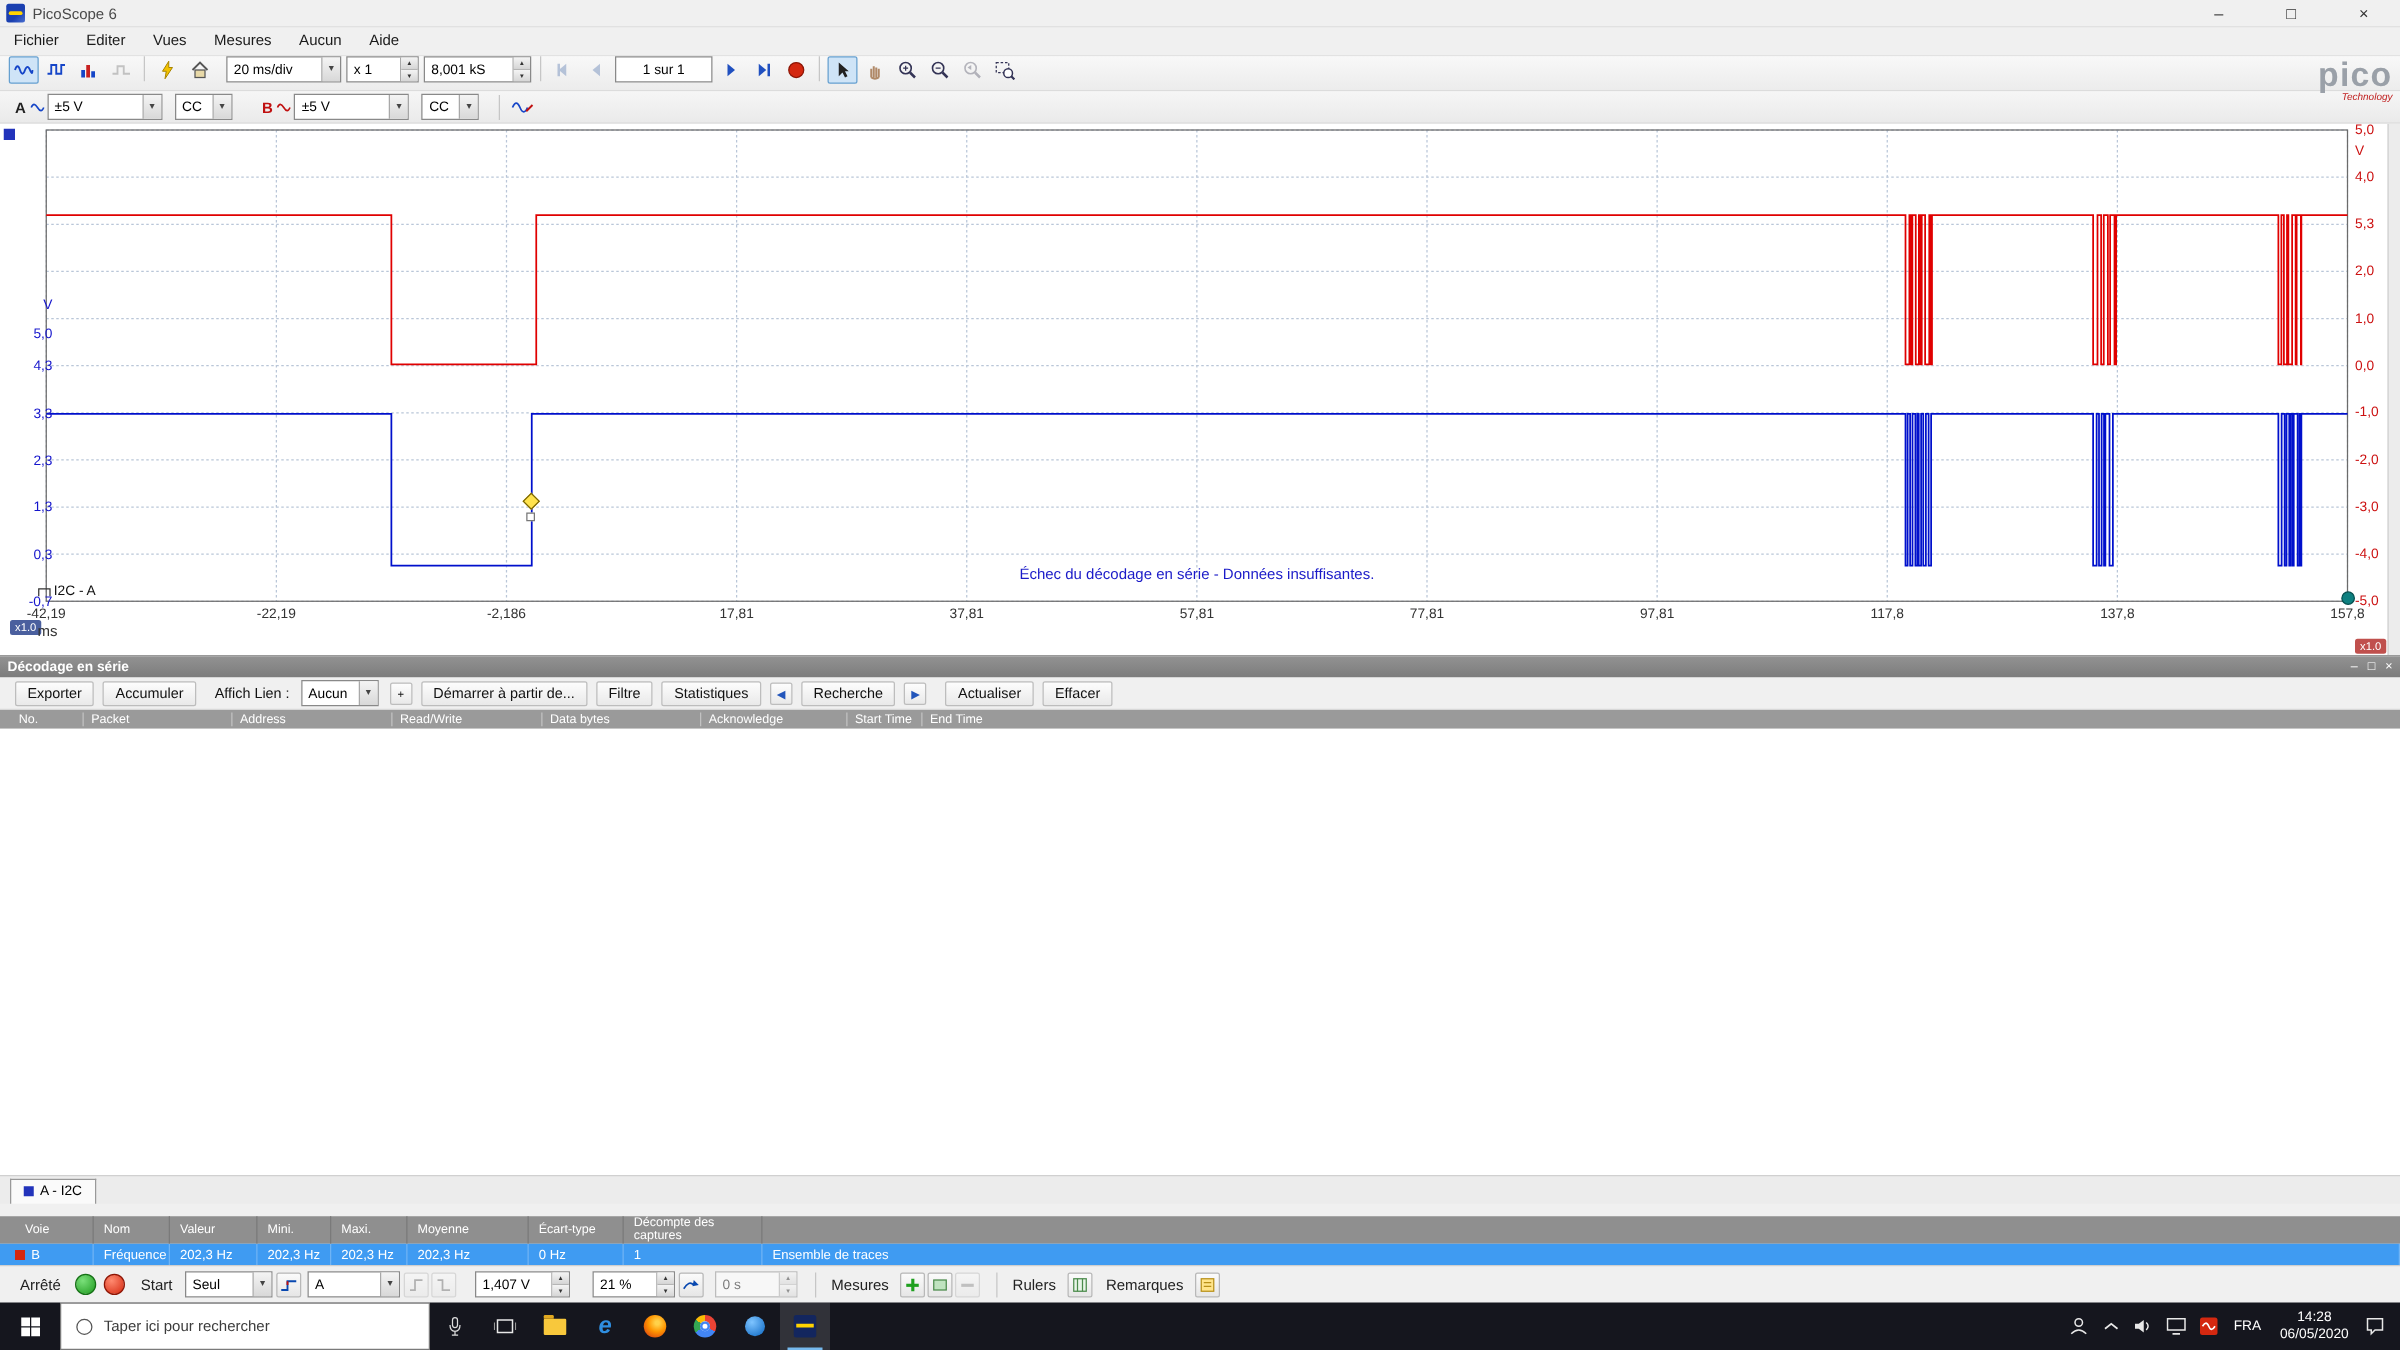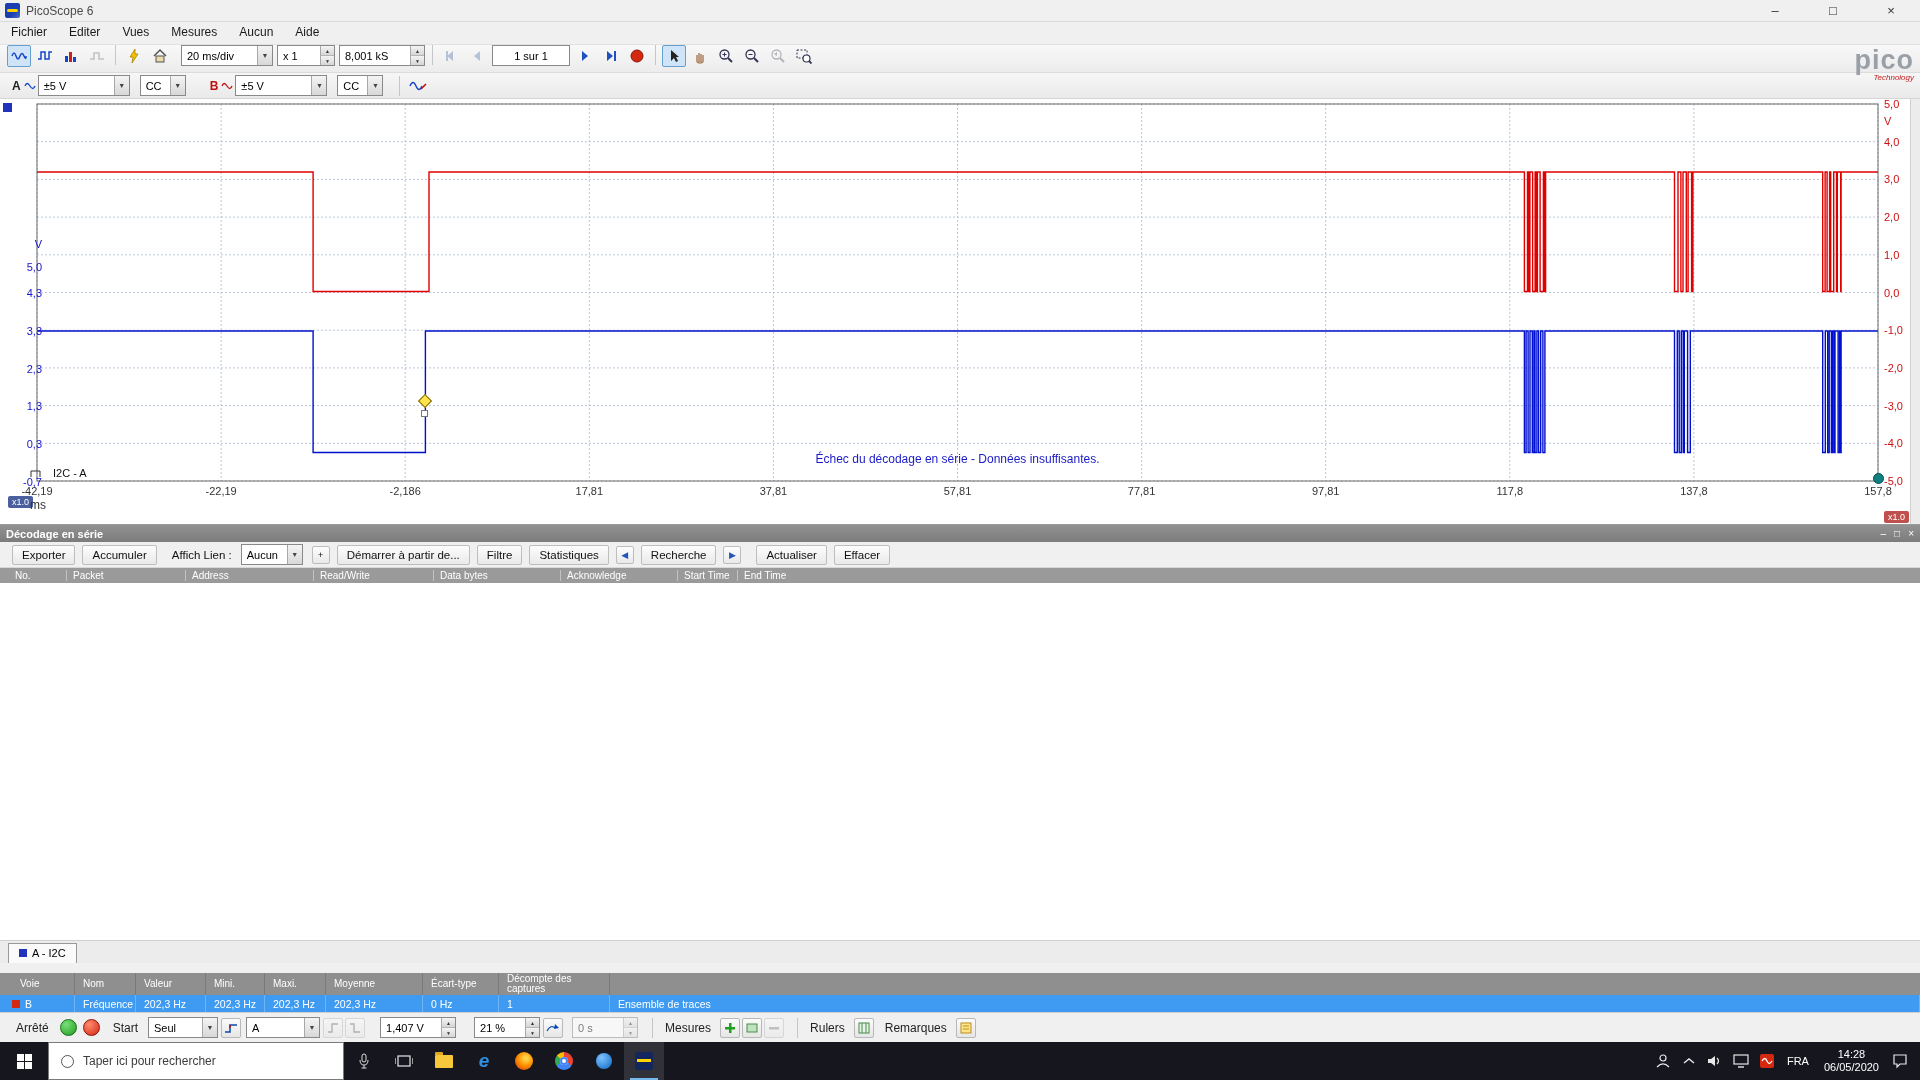--- a/index.html
+++ b/index.html
@@ -331,42 +331,42 @@
       </svg>
     <div class="scope-scrollstrip"></div>
 
     <div class="overlay" style="left:3px;top:4px;width:9px;height:9px;background:#2233bb"></div>
     <div class="overlay marker-diamond" style="left:420px;top:297px"></div>
     <div class="overlay" style="left:421px;top:311px;width:7px;height:7px;background:#fff;border:1px solid #777"></div>
     <div class="overlay" style="left:1873px;top:374px;width:11px;height:11px;border-radius:50%;background:#0e8080;border:1px solid #065050"></div>
 
     <div class="overlay" style="left:37px;top:353px;width:1841px;text-align:center;font-size:12px;color:#1a1ac8">Échec du décodage en série - Données insuffisantes.</div>
 
-    <div class="overlay flex" style="left:30px;top:368px;gap:12px">
+    <div class="overlay flex" style="left:30px;top:368px;gap:2px">
       <svg width="11" height="9">
           <path d="M1 8 V2 H10 V8" stroke="#333" fill="none"></path>
         </svg>
       <span style="font-size:11px;color:#111">I2C - A</span>
     </div>
 
     <div class="overlay badge" style="left:8px;top:397px;background:#4a5f9e">x1.0</div>
     <div class="overlay" style="left:30px;top:399px;font-size:12px;color:#333">ms</div>
     <div class="overlay badge" style="left:1884px;top:412px;background:#c0504d">x1.0</div>
   <span class="axl" style="left: 2px; width: 40px; top: 139px; text-align: right; color: rgb(21, 21, 204);">V</span>
       <span class="axl" style="left: 2px; width: 40px; top: 161.91px; text-align: right; color: rgb(21, 21, 204);">5,0</span>
       <span class="axl" style="left: 2px; width: 40px; top: 188.3px; text-align: right; color: rgb(21, 21, 204);">4,3</span>
       <span class="axl" style="left: 2px; width: 40px; top: 226px; text-align: right; color: rgb(21, 21, 204);">3,3</span>
       <span class="axl" style="left: 2px; width: 40px; top: 263.7px; text-align: right; color: rgb(21, 21, 204);">2,3</span>
       <span class="axl" style="left: 2px; width: 40px; top: 301.4px; text-align: right; color: rgb(21, 21, 204);">1,3</span>
       <span class="axl" style="left: 2px; width: 40px; top: 339.1px; text-align: right; color: rgb(21, 21, 204);">0,3</span>
       <span class="axl" style="left: 2px; width: 40px; top: 376.8px; text-align: right; color: rgb(21, 21, 204);">-0,7</span>
       <span class="axl" style="left: 1884px; top: 16px; color: rgb(204, 17, 17);">V</span>
       <span class="axl" style="left: 1884px; top: -1px; color: rgb(204, 17, 17);">5,0</span>
       <span class="axl" style="left: 1884px; top: 36.7px; color: rgb(204, 17, 17);">4,0</span>
-      <span class="axl" style="left: 1884px; top: 74.4px; color: rgb(204, 17, 17);">3,0</span>
+      <span class="axl" style="left: 1884px; top: 74.4px; color: rgb(204, 17, 17);">5,3</span>
       <span class="axl" style="left: 1884px; top: 112.1px; color: rgb(204, 17, 17);">2,0</span>
       <span class="axl" style="left: 1884px; top: 149.8px; color: rgb(204, 17, 17);">1,0</span>
       <span class="axl" style="left: 1884px; top: 187.5px; color: rgb(204, 17, 17);">0,0</span>
       <span class="axl" style="left: 1884px; top: 225.2px; color: rgb(204, 17, 17);">-1,0</span>
       <span class="axl" style="left: 1884px; top: 262.9px; color: rgb(204, 17, 17);">-2,0</span>
       <span class="axl" style="left: 1884px; top: 300.6px; color: rgb(204, 17, 17);">-3,0</span>
       <span class="axl" style="left: 1884px; top: 338.3px; color: rgb(204, 17, 17);">-4,0</span>
       <span class="axl" style="left: 1884px; top: 376px; color: rgb(204, 17, 17);">-5,0</span>
       <span class="axl" style="left: 2px; width: 70px; top: 386px; text-align: center; color: rgb(51, 51, 51);">-42,19</span>
       <span class="axl" style="left: 186.1px; width: 70px; top: 386px; text-align: center; color: rgb(51, 51, 51);">-22,19</span>

